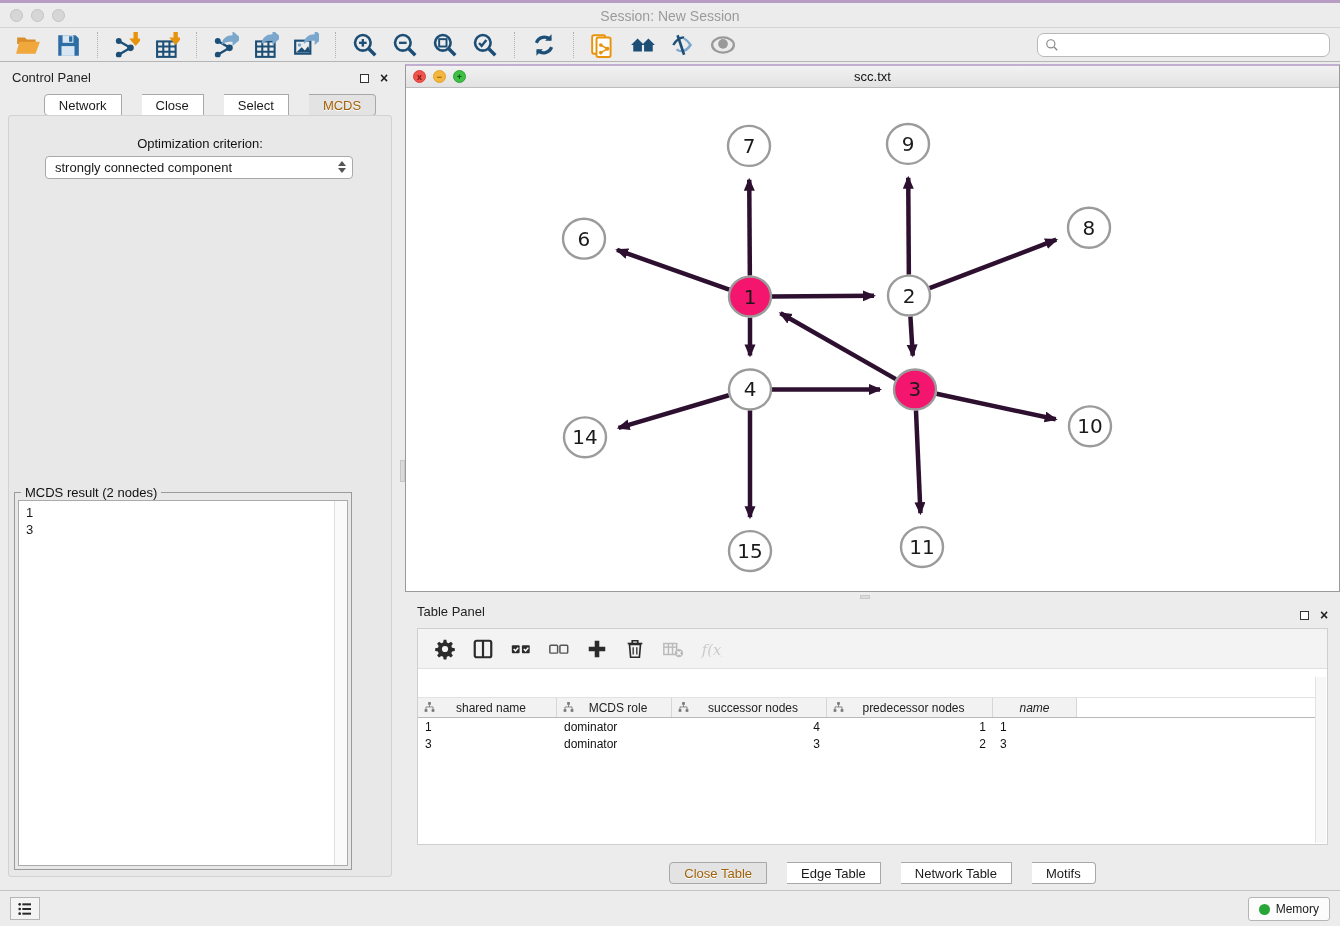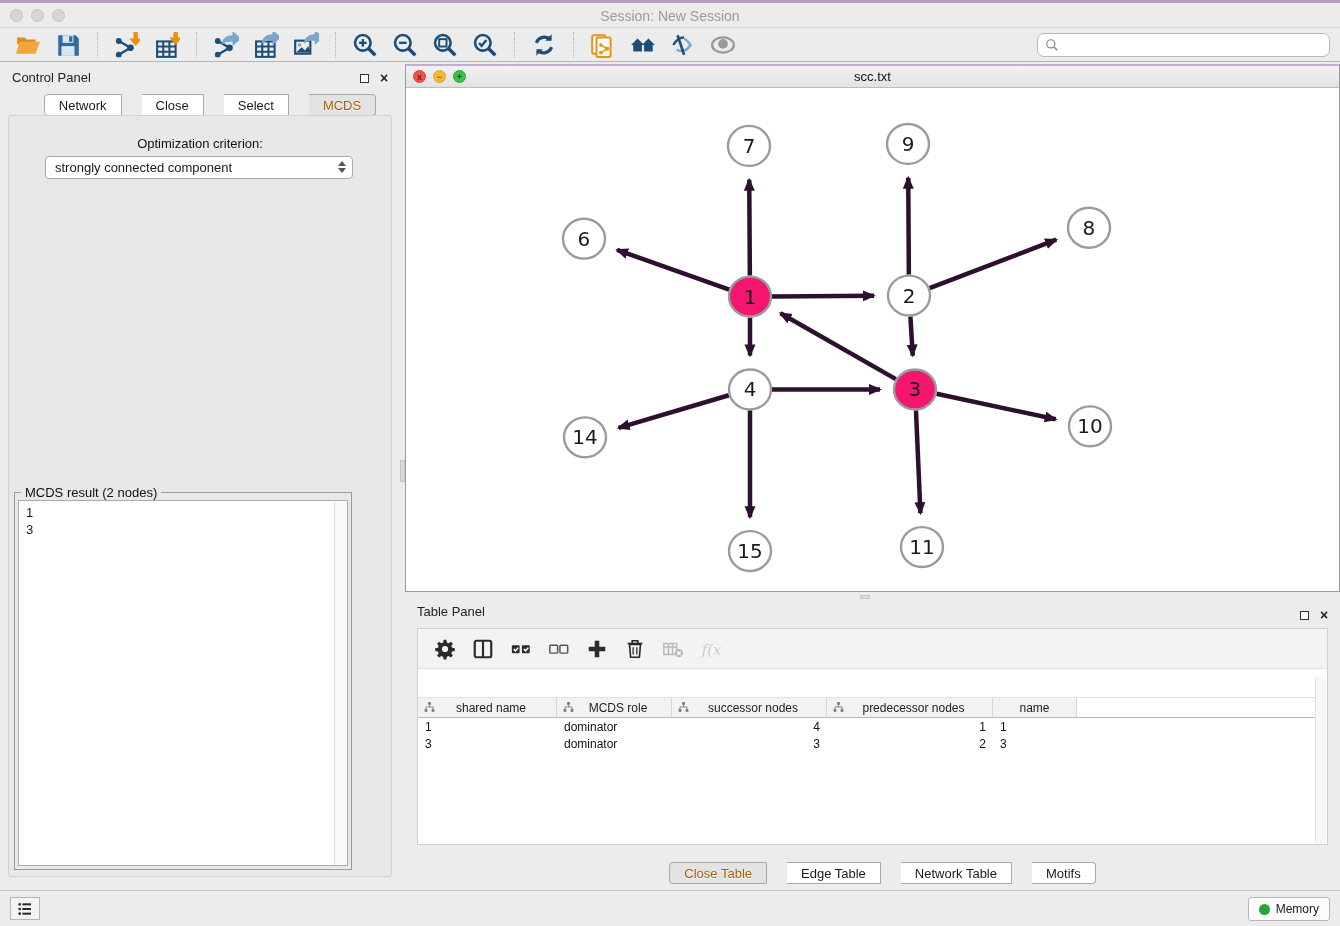--- a/index.html
+++ b/index.html
@@ -76,21 +76,21 @@
   .tp-block { position:absolute; left:12px; top:32px; width:911px; height:217px; background:#fff; border:1px solid #cfcfcf; }
   .tp-toolbar { position:absolute; left:0; top:0; width:100%; height:40px; background:#f3f3f3; border-bottom:1px solid #e0e0e0; display:flex; align-items:center; padding-left:8px; }
   .tp-btn { width:28px; height:28px; display:flex; align-items:center; justify-content:center; margin:0 5px; }
   .tp-btn svg { width:22px; height:22px; }
   .tp-btn.disabled { opacity:.45; }
   .tbl { position:absolute; left:0; top:48px; right:12px; }
   .tbl-head { display:flex; height:21px; border-top:1px solid #e2e2e2; border-bottom:1px solid #b9b9b9;margin-top:20px; }
   .th { background:#f2f2f2; border-right:1px solid #d6d6d6; display:flex; align-items:center; font-size:12px; color:#222; position:relative; }
   .th svg { width:13px; height:13px; margin-left:5px; }
   .th span { flex:1; text-align:center; padding-right:10px; }
-  .th.noicon span { padding-right:0; }
+  .th.noicon span { padding-right:0;font-style:italic; }
   .tbl-row { display:flex; height:17px; align-items:center; font-size:12px; color:#111; }
   .td { padding:0 7px; overflow:hidden; white-space:nowrap; }
   .tbl-scroll { position:absolute; right:1px; top:48px; bottom:1px; width:11px; background:#f7f7f7; border-left:1px solid #e3e3e3; }
   .tp-tabs { position:absolute; left:0; top:266px; width:100%; display:flex; justify-content:center; }
 
   
   .statusbar { position:absolute; left:0; top:890px; width:1340px; height:36px; background:#ececec; border-top:1px solid #c4c4c4; }
   .sb-left-btn { position:absolute; left:10px; top:6px; width:30px; height:23px; background:#f4f4f4; border:1px solid #b5b5b5; display:flex; align-items:center; justify-content:center; }
   .sb-left-btn svg { width:16px; height:16px; }
   .memory-btn { position:absolute; right:10px; top:6px; height:24px; background:#fcfcfc; border:1px solid #b5b5b5; border-radius:3px; display:flex; align-items:center; padding:0 10px; gap:6px; font-size:12px; }

